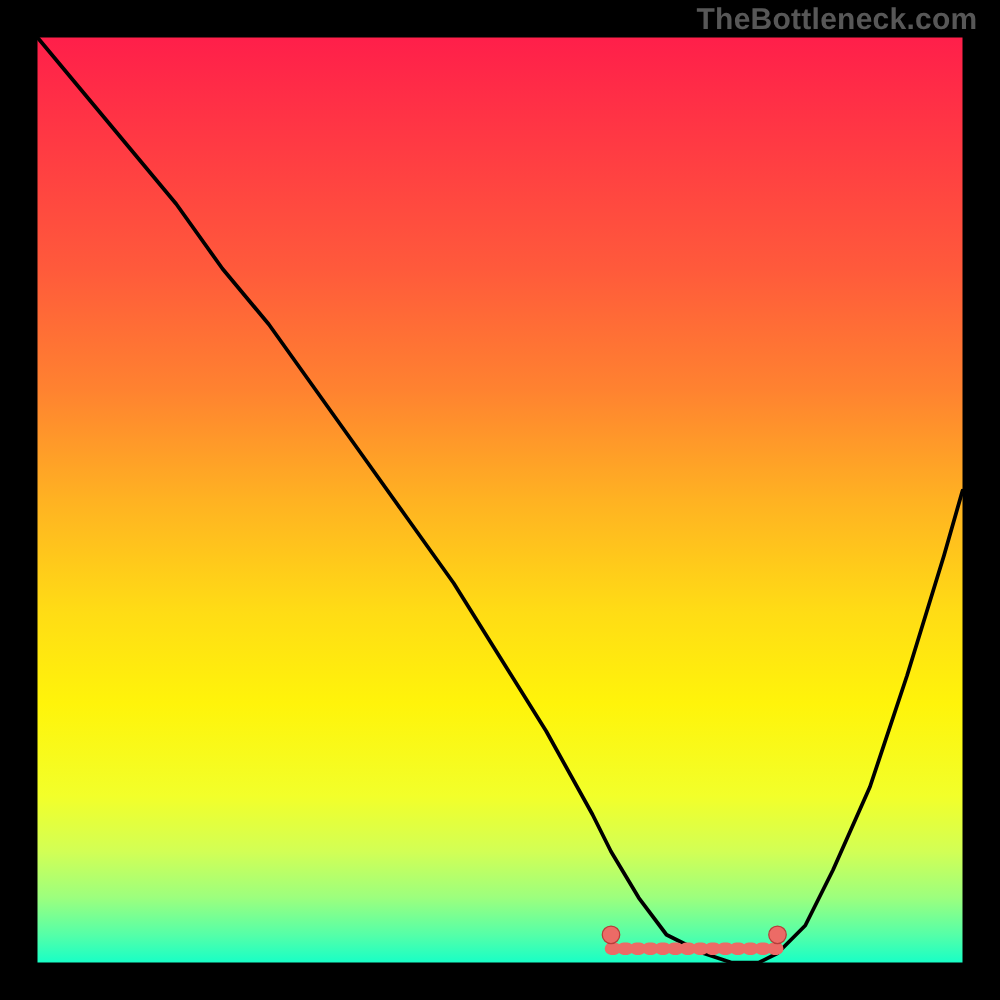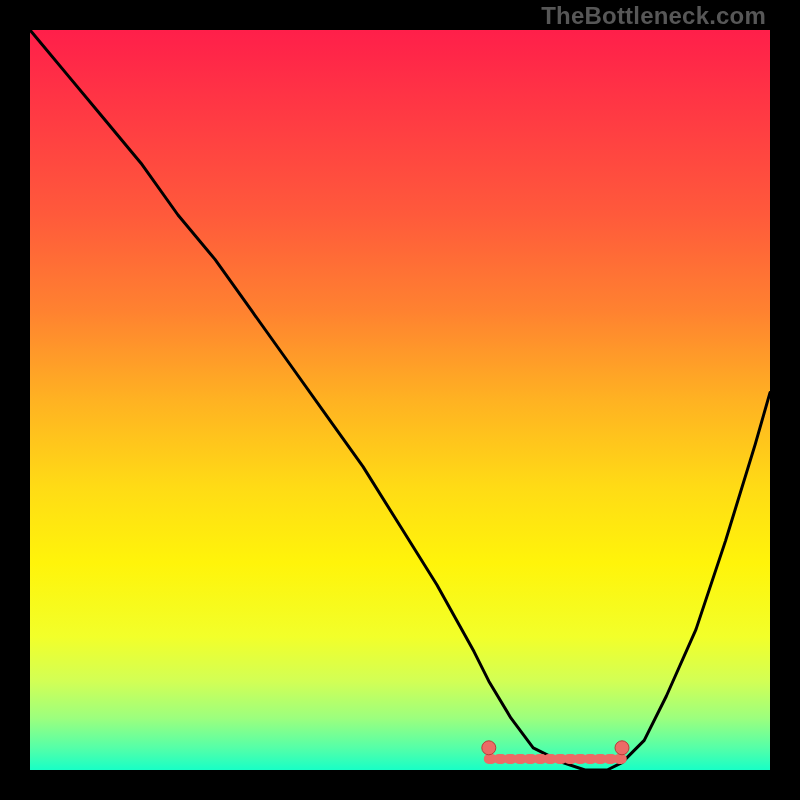--- a/index.html
+++ b/index.html
@@ -10,20 +10,21 @@
     background: #000;
     overflow: hidden;
   }
   .frame {
     position: absolute;
     left: 0;
     top: 0;
     width: 784px;
     height: 800px;
     background: #000;
+    padding-left: 16px;
   }
   .watermark {
     position: absolute;
     top: 2px;
     right: 18px;
     font-family: Arial, Helvetica, sans-serif;
     font-size: 24px;
     font-weight: bold;
     color: #575757;
     letter-spacing: 0.2px;

